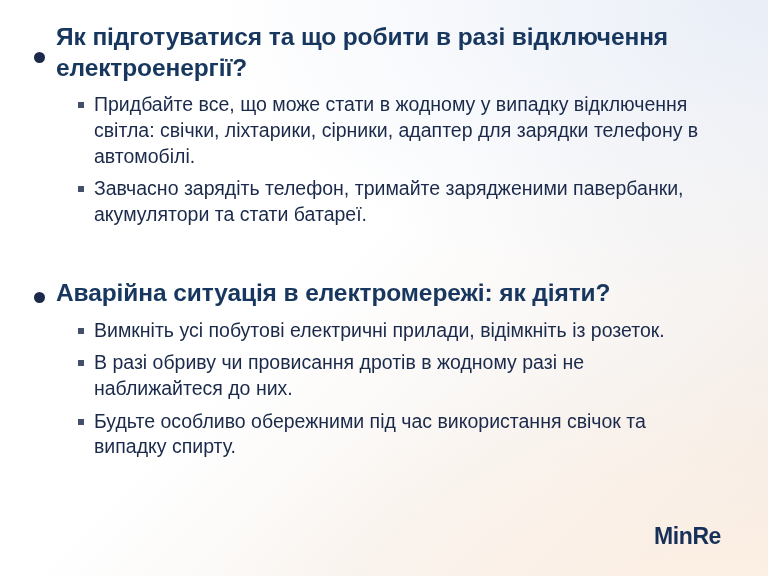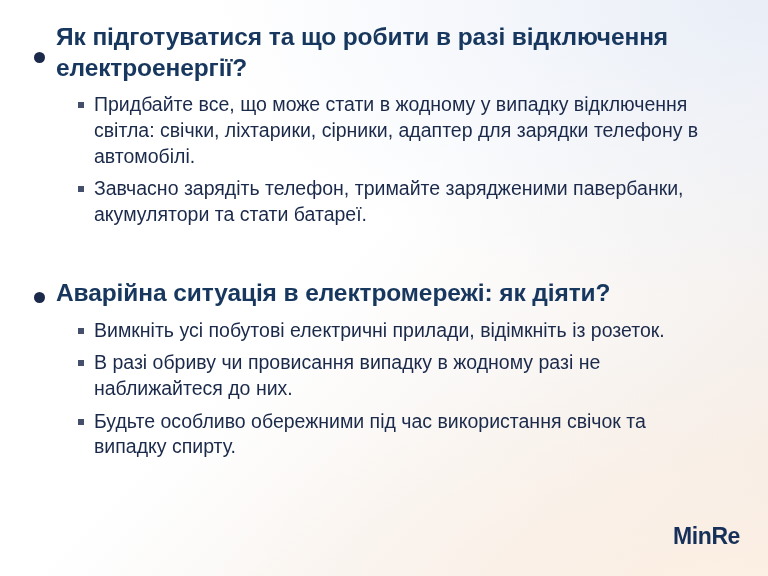--- a/index.html
+++ b/index.html
@@ -78,21 +78,21 @@
     background: #44506b;
     margin-top: 10px;
     margin-right: 10px;
   }
   .item-text {
     flex: 1 1 auto;
     max-width: 620px;
   }
   .logo {
     position: absolute;
-    right: 28px;
+    right: 47px;
     bottom: 26px;
     font-size: 23px;
     font-weight: bold;
     color: #16305a;
     letter-spacing: -0.4px;
     margin-top: 24px;
   }
 </style>
 </head>
 <body>
@@ -123,21 +123,21 @@
         <span class="heading-bullet"></span>
         <span class="heading-text">Аварійна ситуація в електромережі: як діяти?</span>
       </div>
       <div class="items">
         <div class="item">
           <span class="item-bullet"></span>
           <span class="item-text">Вимкніть усі побутові електричні прилади, відімкніть із розеток.</span>
         </div>
         <div class="item">
           <span class="item-bullet"></span>
-          <span class="item-text">В разі обриву чи провисання випадку в жодному разі не наближайтеся до них.</span>
+          <span class="item-text">В разі обриву чи провисання дротів в жодному разі не наближайтеся до них.</span>
         </div>
         <div class="item">
           <span class="item-bullet"></span>
           <span class="item-text">Будьте особливо обережними під час використання свічок та випадку спирту.</span>
         </div>
       </div>
     </div>
 
   </div>
 

